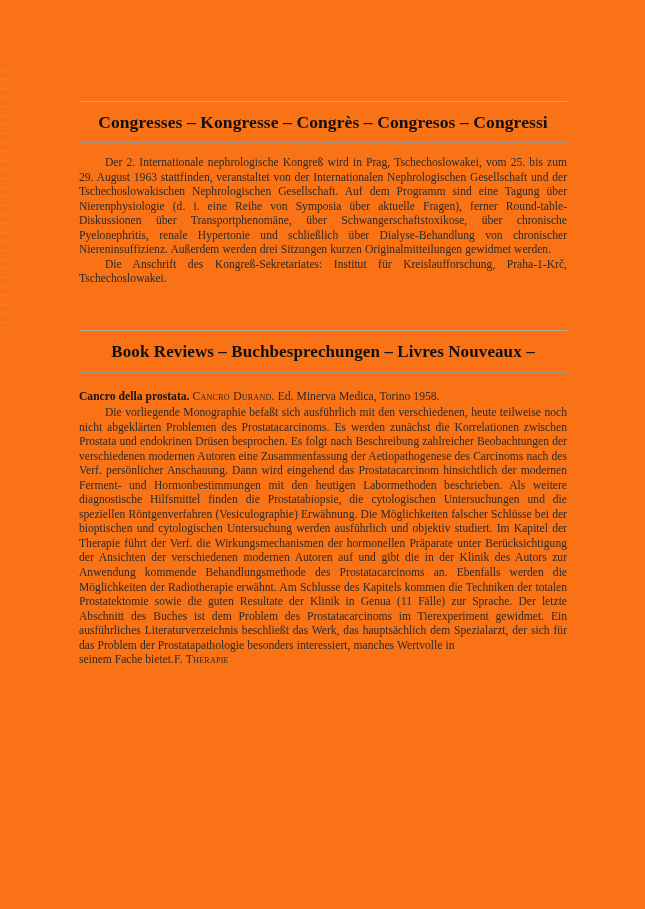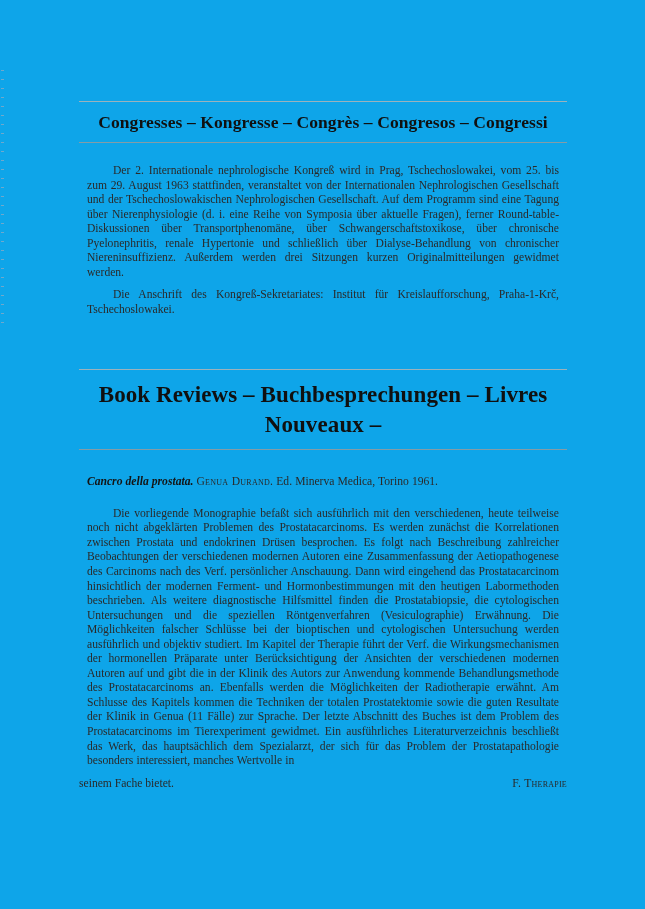--- a/index.html
+++ b/index.html
@@ -12,21 +12,21 @@
     height: 909px;
     overflow: hidden;
     font-family: "Liberation Serif", "DejaVu Serif", serif;
     color: #1a1a1a;
     position: relative;
   }
 
   .page {
     position: absolute;
     inset: 0;
-    background: #0ea5e9;
+    background: #f97316;
   }
 
   
   .scan-speckle {
     position: absolute;
     left: 1px;
     top: 70px;
     width: 3px;
     height: 260px;
     background:
@@ -57,61 +57,59 @@
     margin: 0;
     text-align: center;
     font-weight: bold;
     font-size: 17.5px;
     line-height: 1.32;
     letter-spacing: 0.1px;
     color: #101010;
     padding: 9px 0 8px 0;
   }
   .section-head.two-line {
-    font-size: 23px;
+    font-size: 17px;
     padding: 10px 0 9px 0;
   }
 
   .head-block {
     margin-top: 0;
   }
 
   
   p.body {
-    margin: 8px;
+    margin: 0;
     font-size: 11.6px;
     line-height: 14.55px;
     text-align: justify;
     text-justify: inter-word;
     color: #2a2a2a;
     word-spacing: 0.2px;
   }
   p.body.indent {
     text-indent: 26px;
   }
 
   .booktitle {
     font-weight: bold;
     color: #141414;
-    font-style: italic;
   }
   .smallcaps {
     font-variant: small-caps;
     letter-spacing: 0.25px;
   }
 
   .spacer-congress-top { height: 101px; }
   .gap-after-head { height: 13px; }
   .gap-between-sections { height: 43px; }
   .gap-head2-to-entry { height: 17px; }
   .gap-entry-to-body { height: 1px; }
 
   .last-line-row {
     display: flex;
-    justify-content: space-between;
     align-items: baseline;
     font-size: 11.6px;
     line-height: 14.55px;
     color: #2a2a2a;
   }
 </style>
 </head>
 <body>
 
 <div class="page">
@@ -138,21 +136,21 @@
 
     <section class="head-block">
       <div class="rule faint"></div>
       <h1 class="section-head two-line">
         <span>Book Reviews – Buchbesprechungen – Livres Nouveaux –</span><br>
       </h1>
       <div class="rule"></div>
 
       <div class="gap-head2-to-entry"></div>
 
-      <p class="body"><span class="booktitle">Cancro della prostata.</span> <span class="smallcaps">Genua Durand.</span> <span>Ed. Minerva Medica, Torino 1961.</span></p>
+      <p class="body"><span class="booktitle">Cancro della prostata.</span> <span class="smallcaps">Cancro Durand.</span> <span>Ed. Minerva Medica, Torino 1958.</span></p>
 
       <div class="gap-entry-to-body"></div>
 
       <p class="body indent">Die vorliegende Monographie befaßt sich ausführlich mit den verschiedenen, heute teilweise noch nicht abgeklärten Problemen des Prostatacarcinoms. Es werden zunächst die Korrelationen zwischen Prostata und endokrinen Drüsen besprochen. Es folgt nach Beschreibung zahlreicher Beobachtungen der verschiedenen modernen Autoren eine Zusammenfassung der Aetiopathogenese des Carcinoms nach des Verf. persönlicher Anschauung. Dann wird eingehend das Prostatacarcinom hinsichtlich der modernen Ferment- und Hormonbestimmungen mit den heutigen Labormethoden beschrieben. Als weitere diagnostische Hilfsmittel finden die Prostatabiopsie, die cytologischen Untersuchungen und die speziellen Röntgenverfahren (Vesiculographie) Erwähnung. Die Möglichkeiten falscher Schlüsse bei der bioptischen und cytologischen Untersuchung werden ausführlich und objektiv studiert. Im Kapitel der Therapie führt der Verf. die Wirkungsmechanismen der hormonellen Präparate unter Berücksichtigung der Ansichten der verschiedenen modernen Autoren auf und gibt die in der Klinik des Autors zur Anwendung kommende Behandlungsmethode des Prostatacarcinoms an. Ebenfalls werden die Möglichkeiten der Radiotherapie erwähnt. Am Schlusse des Kapitels kommen die Techniken der totalen Prostatektomie sowie die guten Resultate der Klinik in Genua (11 Fälle) zur Sprache. Der letzte Abschnitt des Buches ist dem Problem des Prostatacarcinoms im Tierexperiment gewidmet. Ein ausführliches Literaturverzeichnis beschließt das Werk, das hauptsächlich dem Spezialarzt, der sich für das Problem der Prostatapathologie besonders interessiert, manches Wertvolle in</p>
 
       <div class="last-line-row">
         <span>seinem Fache bietet.</span>
         <span class="smallcaps">F. Therapie</span>
       </div>
     </section>

